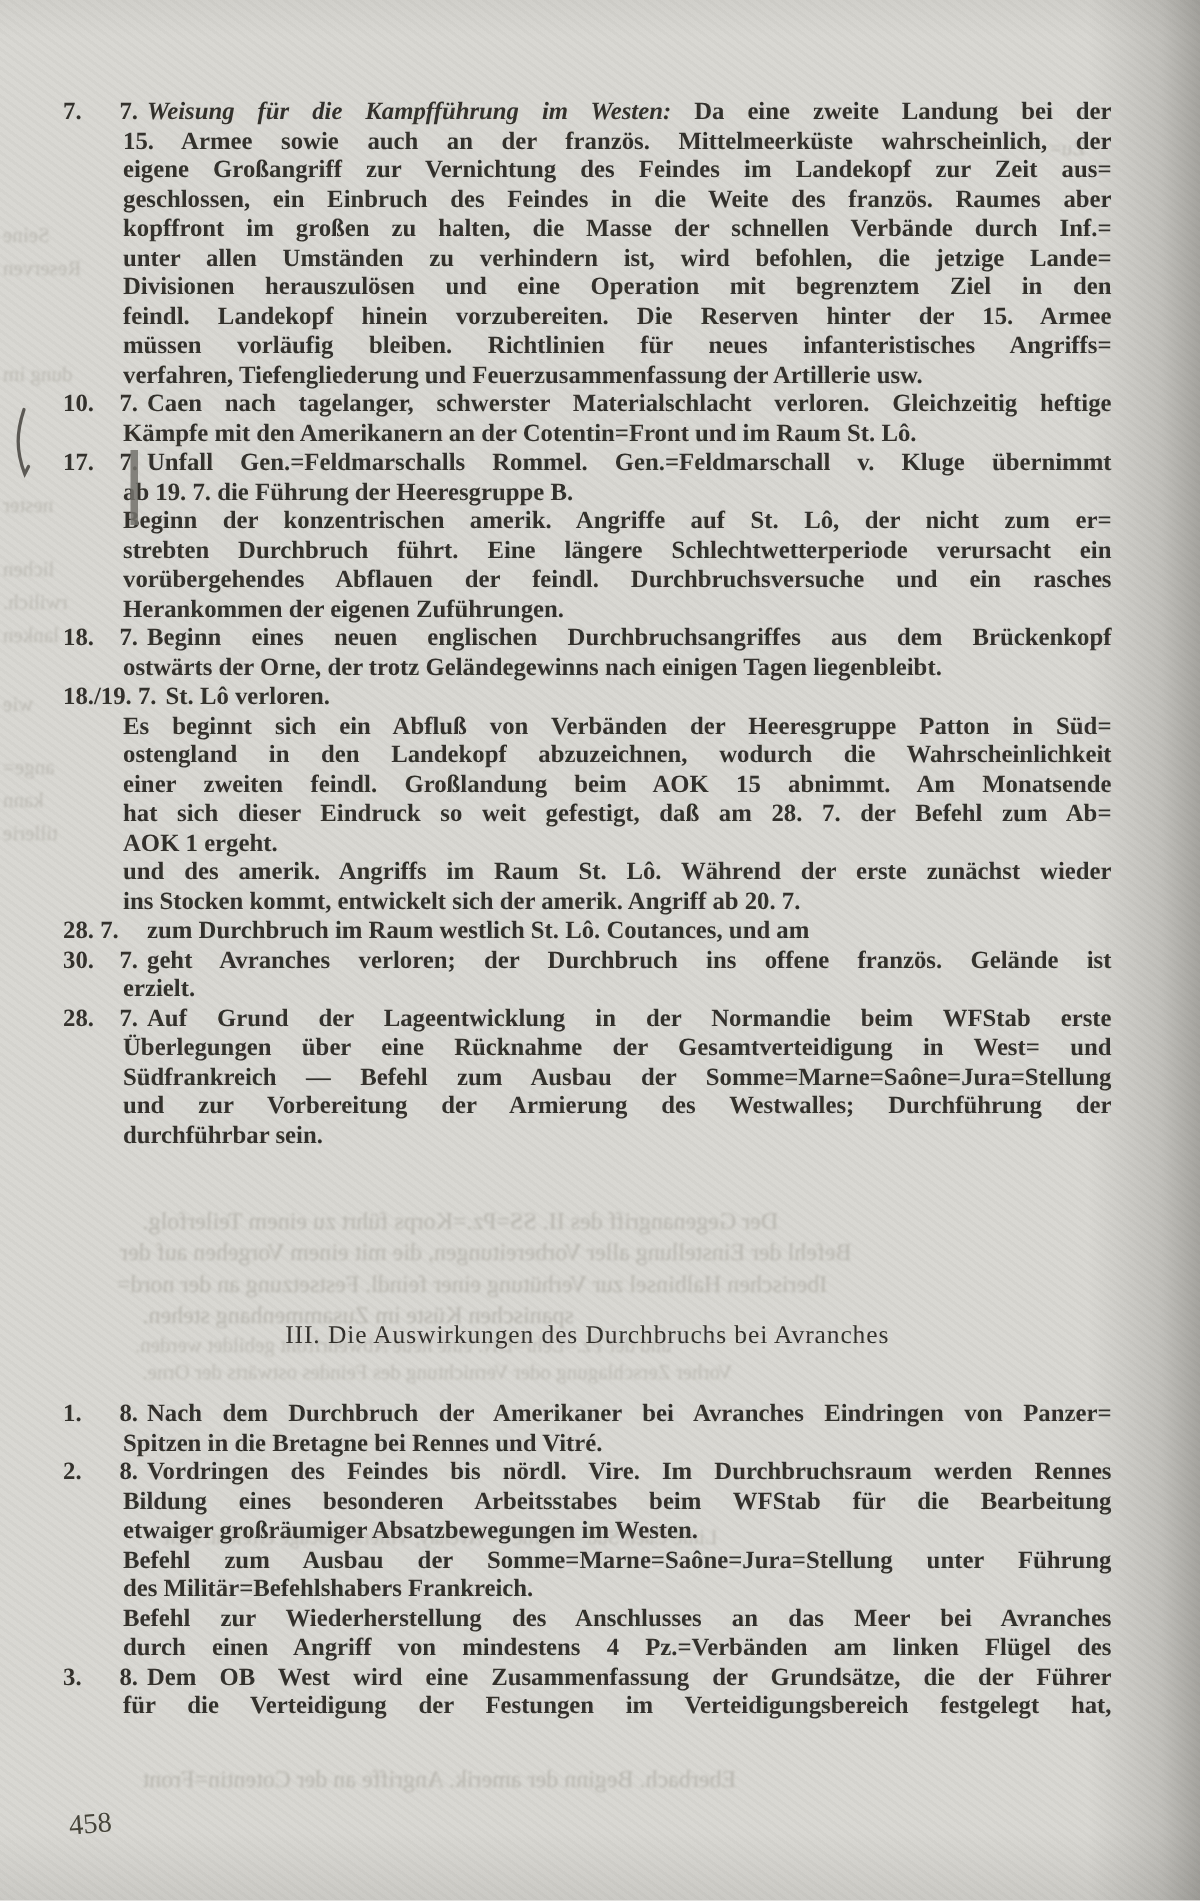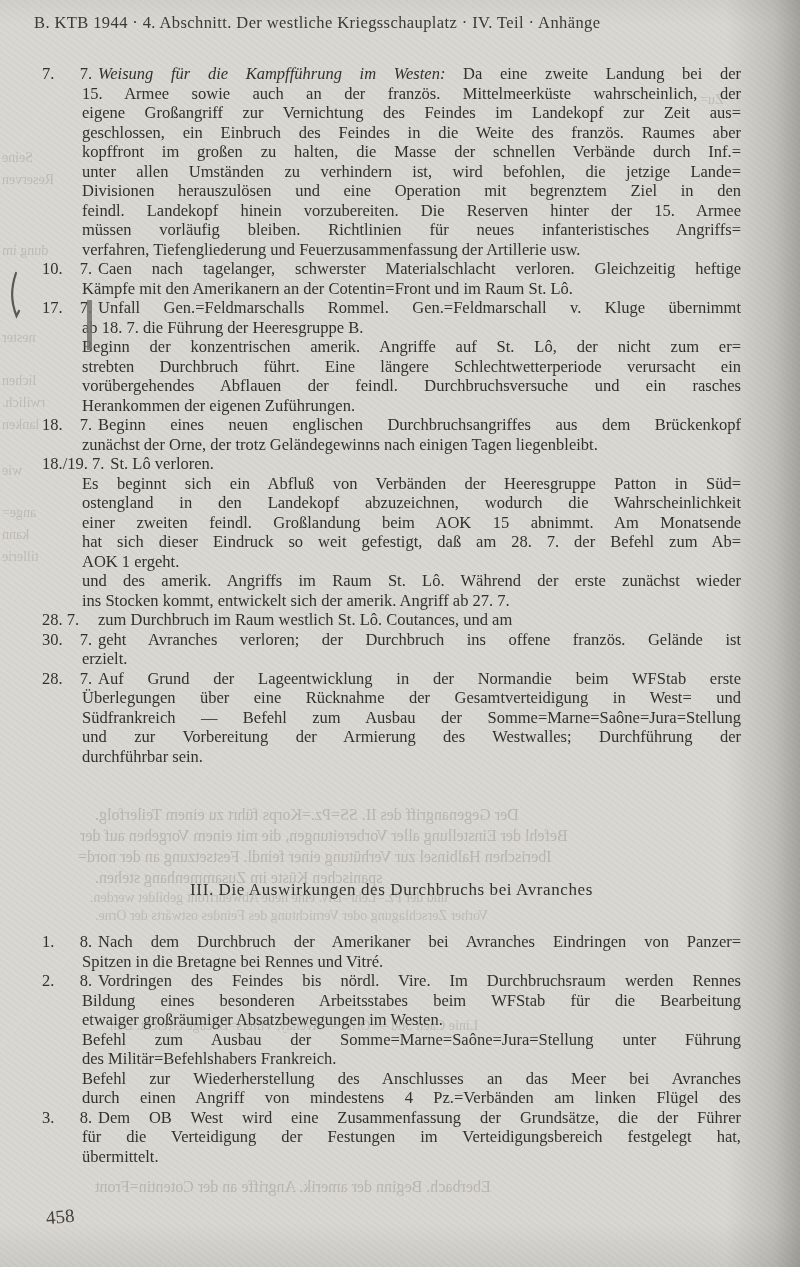--- a/index.html
+++ b/index.html
@@ -17,21 +17,21 @@
     font-family: "Liberation Serif", "DejaVu Serif", serif;
     color: var(--ink, #33312c);
   }
   .running-header {
     position: absolute;
     left: 34px; top: 13px; width: 730px;
     font-size: 16.5px;
     letter-spacing: 0.4px;
     color: #3b3933;
   }
-  .text-block { position: absolute; left: 42px; width: 699px; font-size: 16.5px; line-height: 19.5px; }
+  .text-block { position: absolute; left: 42px; width: 699px; font-size: 16.5px; line-height: 19.5px; font-weight: bold; }
   #july-entries  { top: 64px; }
   #august-entries{ top: 932px; }
   .entry { position: relative; }
   .entry.marked::before {
     content: "";
     position: absolute;
     left: 45px; top: 2px;
     width: 5px; height: 50px;
     background: #73726c;
     opacity: 0.85;
@@ -88,21 +88,20 @@
       <div class="ghost small" style="left: 2px; top: 330px;">nester</div>
       <div class="ghost small" style="left: 2px; top: 373px;">lichen</div>
       <div class="ghost small" style="left: 2px; top: 395px;">rwilich.</div>
       <div class="ghost small" style="left: 2px; top: 417px;">lanken</div>
       <div class="ghost small" style="left: 2px; top: 463px;">wie</div>
       <div class="ghost small" style="left: 2px; top: 505px;">ange=</div>
       <div class="ghost small" style="left: 2px; top: 527px;">kann</div>
       <div class="ghost small" style="left: 2px; top: 549px;">tillerie</div>
     </div>
 
-  <div class="running-header">B. KTB 1944 · 4. Abschnitt. Der westliche Kriegsschauplatz · IV. Teil · Anhänge</div>
 
   <svg class="check-mark" width="20" height="54" viewBox="0 0 20 54">
     <path d="M12 3 C 7 18, 6.5 30, 12.5 46 L 15 41" fill="none" stroke="#45433e" stroke-width="2.2" stroke-linecap="round" opacity="0.85"></path>
   </svg>
 
   <div class="text-block" id="july-entries">
       <div class="entry">
         <div class="line"><span class="date">7. 7.</span><i>Weisung für die Kampfführung im Westen:</i> Da eine zweite Landung bei der</div>
         <div class="line cont">15. Armee sowie auch an der französ. Mittelmeerküste wahrscheinlich, der</div>
         <div class="line cont">eigene Großangriff zur Vernichtung des Feindes im Landekopf zur Zeit aus=</div>
@@ -113,41 +112,41 @@
         <div class="line cont">feindl. Landekopf hinein vorzubereiten. Die Reserven hinter der 15. Armee</div>
         <div class="line cont">müssen vorläufig bleiben. Richtlinien für neues infanteristisches Angriffs=</div>
         <div class="line last cont">verfahren, Tiefengliederung und Feuerzusammenfassung der Artillerie usw.</div>
       </div>
       <div class="entry">
         <div class="line"><span class="date">10. 7.</span>Caen nach tagelanger, schwerster Materialschlacht verloren. Gleichzeitig heftige</div>
         <div class="line last cont">Kämpfe mit den Amerikanern an der Cotentin=Front und im Raum St. Lô.</div>
       </div>
       <div class="entry marked">
         <div class="line"><span class="date">17. 7.</span>Unfall Gen.=Feldmarschalls Rommel. Gen.=Feldmarschall v. Kluge übernimmt</div>
-        <div class="line last cont">ab 18. 7. die Führung der Heeresgruppe B.</div>
+        <div class="line last cont">ab 19. 7. die Führung der Heeresgruppe B.</div>
         <div class="line cont">Beginn der konzentrischen amerik. Angriffe auf St. Lô, der nicht zum er=</div>
         <div class="line cont">strebten Durchbruch führt. Eine längere Schlechtwetterperiode verursacht ein</div>
         <div class="line cont">vorübergehendes Abflauen der feindl. Durchbruchsversuche und ein rasches</div>
         <div class="line last cont">Herankommen der eigenen Zuführungen.</div>
       </div>
       <div class="entry">
         <div class="line"><span class="date">18. 7.</span>Beginn eines neuen englischen Durchbruchsangriffes aus dem Brückenkopf</div>
-        <div class="line last cont">zunächst der Orne, der trotz Geländegewinns nach einigen Tagen liegenbleibt.</div>
+        <div class="line last cont">ostwärts der Orne, der trotz Geländegewinns nach einigen Tagen liegenbleibt.</div>
       </div>
       <div class="entry">
         <div class="line last"><span class="date">18./19. 7.</span>St. Lô verloren.</div>
         <div class="line cont">Es beginnt sich ein Abfluß von Verbänden der Heeresgruppe Patton in Süd=</div>
         <div class="line cont">ostengland in den Landekopf abzuzeichnen, wodurch die Wahrscheinlichkeit</div>
         <div class="line cont">einer zweiten feindl. Großlandung beim AOK 15 abnimmt. Am Monatsende</div>
         <div class="line cont">hat sich dieser Eindruck so weit gefestigt, daß am 28. 7. der Befehl zum Ab=</div>
         <div class="line last cont">AOK 1 ergeht.</div>
       </div>
       <div class="entry">
         <div class="line cont">und des amerik. Angriffs im Raum St. Lô. Während der erste zunächst wieder</div>
-        <div class="line last cont">ins Stocken kommt, entwickelt sich der amerik. Angriff ab 27. 7.</div>
+        <div class="line last cont">ins Stocken kommt, entwickelt sich der amerik. Angriff ab 20. 7.</div>
       </div>
       <div class="entry">
         <div class="line last"><span class="date">28. 7.</span>zum Durchbruch im Raum westlich St. Lô. Coutances, und am</div>
       </div>
       <div class="entry">
         <div class="line"><span class="date">30. 7.</span>geht Avranches verloren; der Durchbruch ins offene französ. Gelände ist</div>
         <div class="line last cont">erzielt.</div>
       </div>
       <div class="entry">
         <div class="line"><span class="date">28. 7.</span>Auf Grund der Lageentwicklung in der Normandie beim WFStab erste</div>
@@ -170,19 +169,18 @@
         <div class="line cont">Bildung eines besonderen Arbeitsstabes beim WFStab für die Bearbeitung</div>
         <div class="line last cont">etwaiger großräumiger Absatzbewegungen im Westen.</div>
         <div class="line cont">Befehl zum Ausbau der Somme=Marne=Saône=Jura=Stellung unter Führung</div>
         <div class="line last cont">des Militär=Befehlshabers Frankreich.</div>
         <div class="line cont">Befehl zur Wiederherstellung des Anschlusses an das Meer bei Avranches</div>
         <div class="line cont">durch einen Angriff von mindestens 4 Pz.=Verbänden am linken Flügel des</div>
       </div>
       <div class="entry">
         <div class="line"><span class="date">3. 8.</span>Dem OB West wird eine Zusammenfassung der Grundsätze, die der Führer</div>
         <div class="line cont">für die Verteidigung der Festungen im Verteidigungsbereich festgelegt hat,</div>
-        <div class="line last cont">übermittelt.</div>
       </div>
     </div>
 
   <div class="page-number">458</div>
 
 </div>
 
 </body></html>

